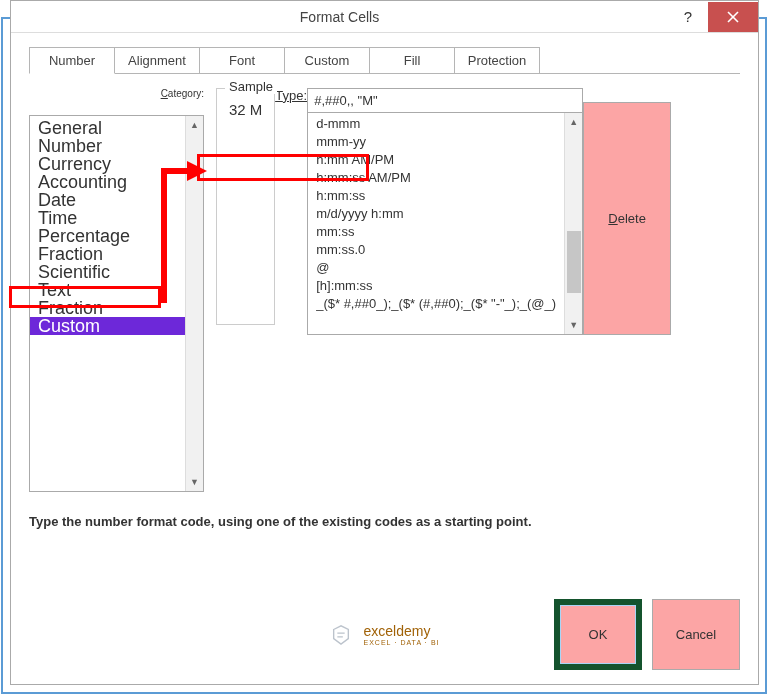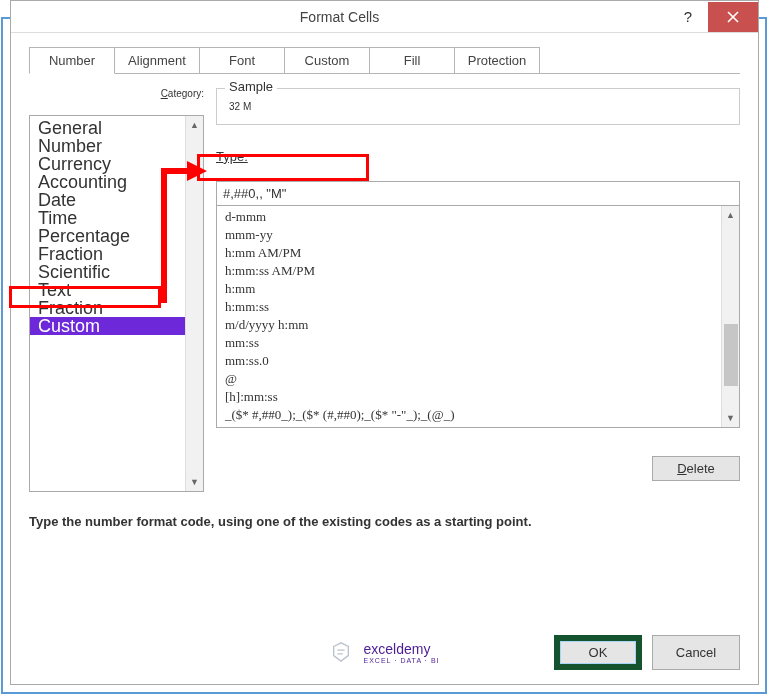--- a/index.html
+++ b/index.html
@@ -114,33 +114,33 @@
     background: #f1f1f1;
     border-left: 1px solid #ddd;
     display: flex; flex-direction: column;
   }
   .scroll-arrow {
     height: 18px;
     display: flex; align-items: center; justify-content: center;
     color: #666; font-size: 9px;
   }
   .scroll-track { flex: 1; }
-  .right-col { flex: 1; display: flex; flex-direction: column; gap: 14px; }
+  .right-col { flex: 1; display: flex; flex-direction: row; }
   .sample-group {
     border: 1px solid #ccc;
     padding: 10px 12px 12px 12px;
     position: relative;
     margin-bottom: 10px;
   }
   .sample-legend {
     position: absolute; top: -10px; left: 8px;
     background: #fff; padding: 0 4px;
     font-size: 13px; color: #333;
   }
-  .sample-text { font-size: 10px; color: #333; padding-top: 2px; }
+  .sample-text { font-size: 15px; color: #333; padding-top: 2px; }
   .type-label { font-size: 13px; color: #333; margin-bottom: 3px; text-decoration: underline; }
   .type-box {
     position: relative;
   }
   .type-input {
     width: 100%;
     border: 1px solid #aaa;
     background: #fff;
     font-family: inherit;
     font-size: 13px;
@@ -148,21 +148,21 @@
     color: #333;
     outline: none;
   }
   .type-list {
     border: 1px solid #aaa;
     border-top: none;
     height: 222px;
     display: flex;
     background: #fff;
   }
-  .type-items { flex: 1; padding: 2px 0; overflow: hidden; font-family: Liberation Serif, serif; }
+  .type-items { flex: 1; padding: 2px 0; overflow: hidden; }
   .type-item {
     line-height: 18px;
     padding: 0 8px;
     font-size: 13px;
     color: #333;
     white-space: nowrap;
   }
   .type-scroll {
     width: 18px;
     background: #f1f1f1;
@@ -173,45 +173,45 @@
     width: 14px; height: 62px;
     background: #c6c6c6;
     margin: 0 auto;
   }
   .delete-row {
     display: flex; justify-content: flex-end;
     margin-top: 14px;
   }
   .btn {
     border: 1px solid #aaa;
-    background: #e5e5e5;
+    background: #fca5a5;
     font-family: inherit;
     font-size: 13px;
-    padding: 4px 0;
+    padding: 22px 0;
     width: 88px;
     text-align: center;
     color: #333;
     cursor: pointer;
   }
   .desc {
     margin-top: 22px;
     font-size: 13px;
     color: #333;
     font-weight: bold;
   }
   .footer {
     position: absolute;
     bottom: 14px; left: 18px; right: 18px;
     display: flex;
     align-items: center;
     justify-content: space-between;
   }
   .watermark {
-    display: flex; align-items: flex-start; gap: 12px;
-    color: #4c1d95;
+    display: flex; align-items: flex-end; gap: 12px;
+    color: #a16207;
     font-size: 14px;
     margin-left: auto; margin-right: auto;
     position: absolute; left: 50%; transform: translateX(-50%);
   }
   .watermark .sub { font-size: 7px; letter-spacing: 1px; display: block; }
   .watermark svg { width: 22px; height: 22px; }
   .footer-btns { display: flex; gap: 10px; margin-left: auto; }
   .footer-btns .btn { width: 88px; }
   .ok-btn { border: 6px solid #14532d; box-shadow: 0 0 0 1px #a8d5f7 inset; }
 
@@ -292,21 +292,20 @@
         <div class="type-label"><span style="text-decoration:underline">T</span><span></span>ype:</div>
 
         <div class="type-box">
           <input class="type-input" value="#,##0,, &quot;M&quot;" style="">
           <div class="type-list">
             <div class="type-items" id="type-items">
                 <div class="type-item">d-mmm</div>
                 <div class="type-item">mmm-yy</div>
                 <div class="type-item">h:mm AM/PM</div>
                 <div class="type-item">h:mm:ss AM/PM</div>
-                <div class="type-item">h:mm</div>
                 <div class="type-item">h:mm:ss</div>
                 <div class="type-item">m/d/yyyy h:mm</div>
                 <div class="type-item">mm:ss</div>
                 <div class="type-item">mm:ss.0</div>
                 <div class="type-item">@</div>
                 <div class="type-item">[h]:mm:ss</div>
                 <div class="type-item">_($* #,##0_);_($* (#,##0);_($* "-"_);_(@_)</div>
               </div>
             <div class="type-scroll">
               <div class="scroll-arrow">▲</div>

